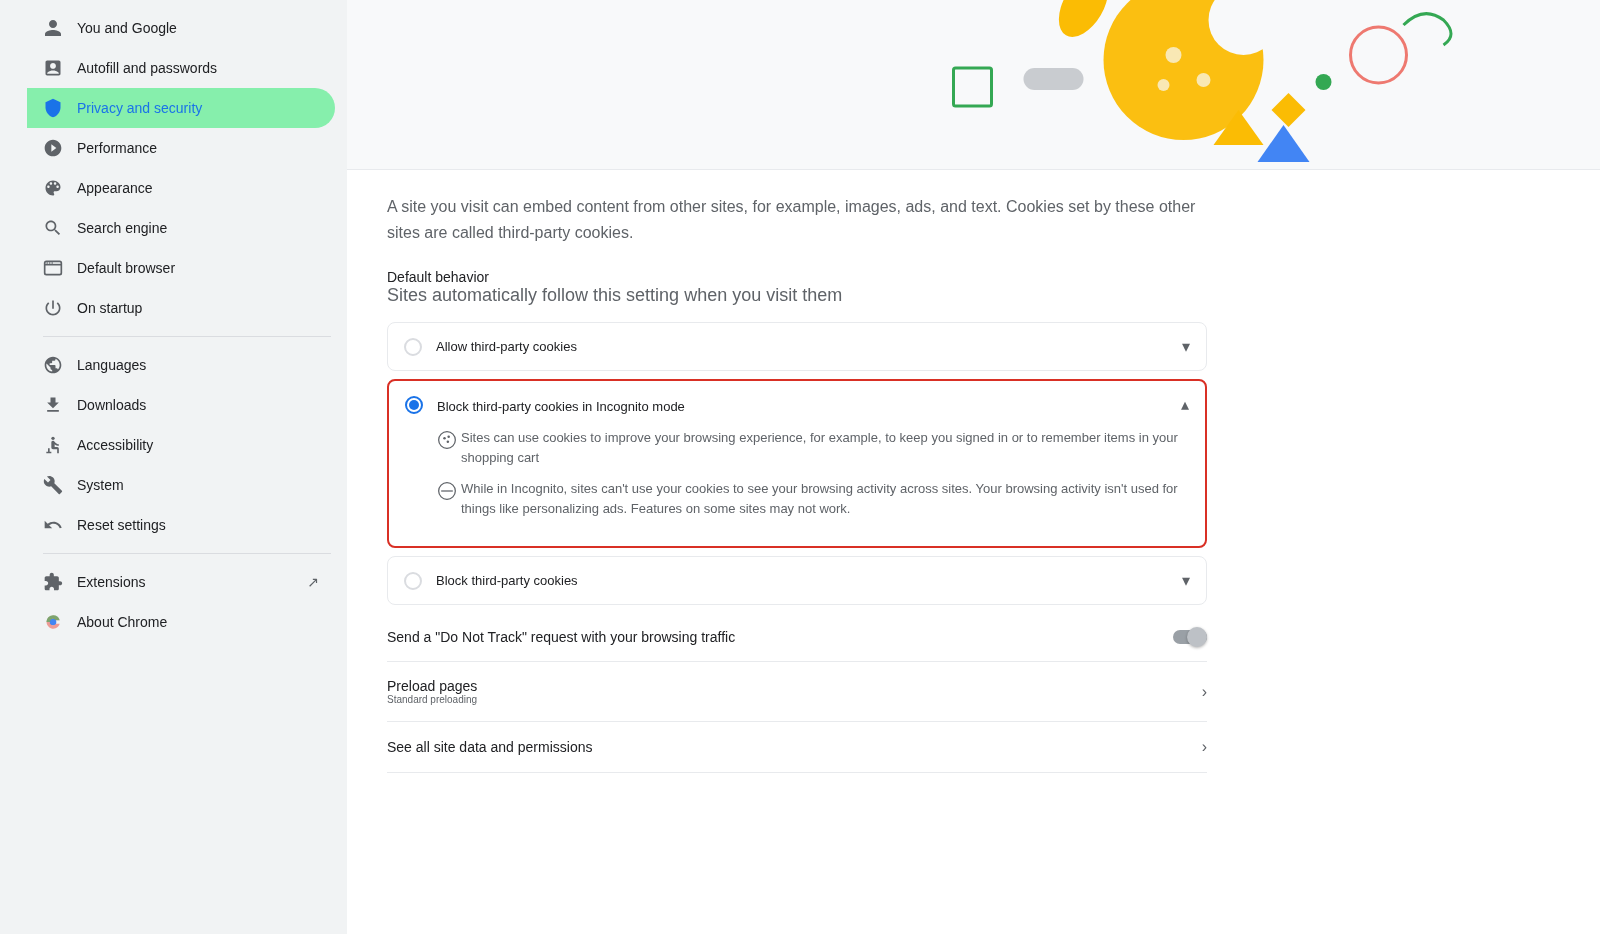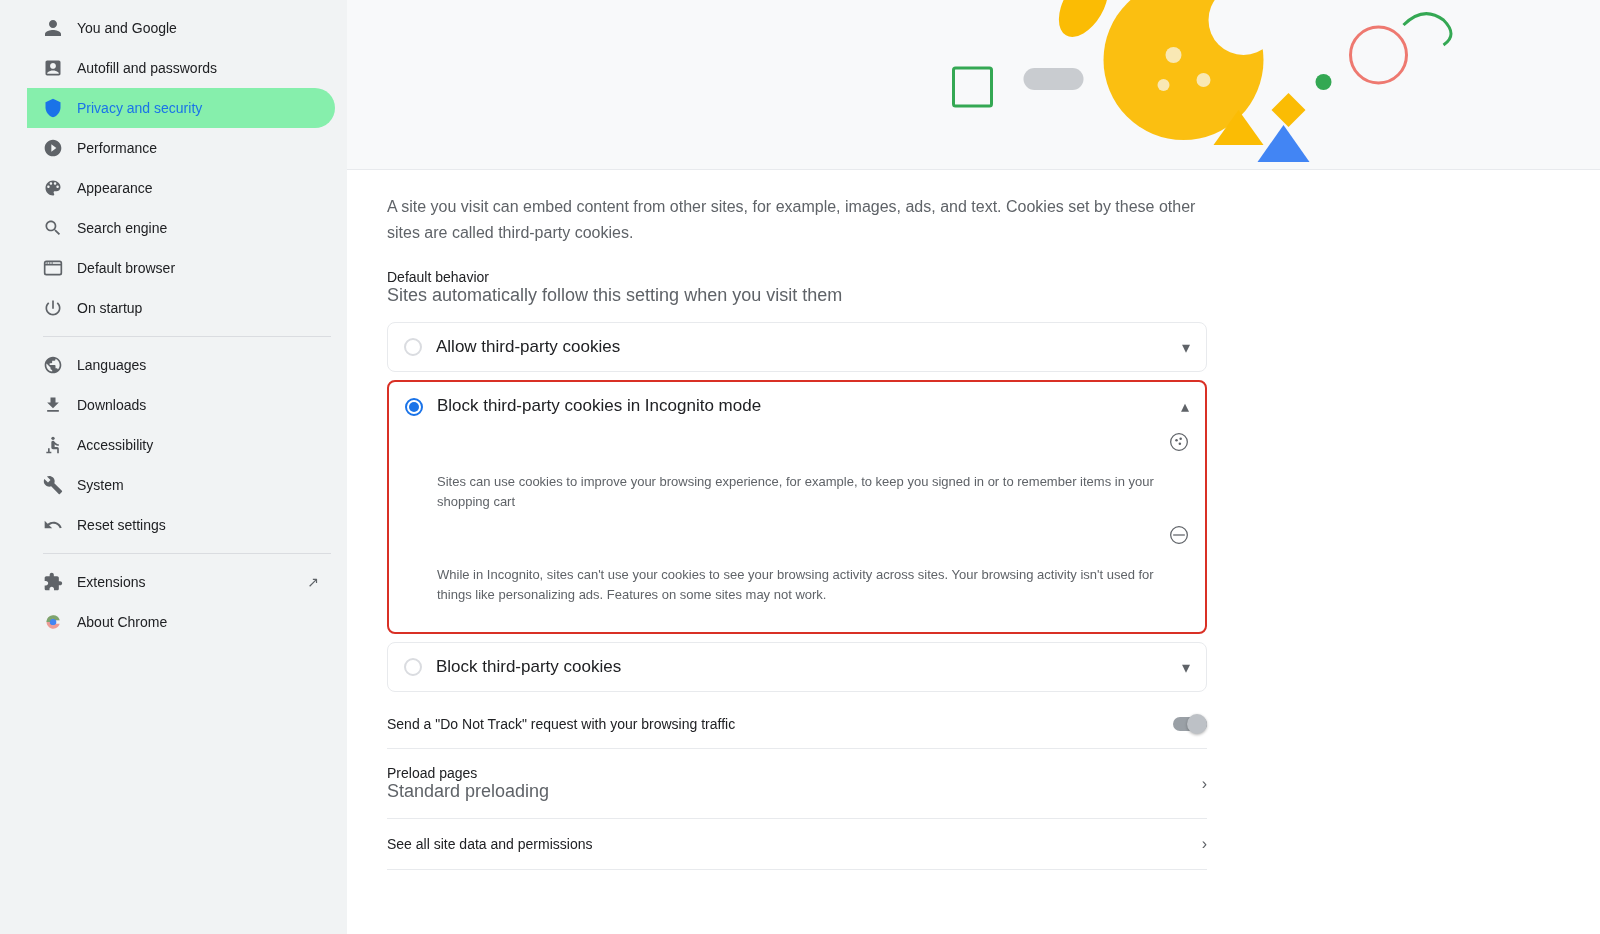--- a/index.html
+++ b/index.html
@@ -138,41 +138,40 @@
     .radio-option .radio-circle.selected::after {
       content: '';
       width: 10px;
       height: 10px;
       border-radius: 50%;
       background: #1a73e8;
     }
 
     .radio-label {
       flex: 1;
-      font-size: 17px;
+      font-size: 13px;
       color: #202124;
     }
 
     .chevron {
       color: #5f6368;
       font-size: 16px;
       margin-left: auto;
     }
 
     .expanded-details {
       padding: 0 16px 16px 48px;
       width: 100%;
     }
 
     .detail-item {
       display: flex;
-      align-items: flex-end;
-      gap: 20px;
+      align-items: flex-start;
+      gap: 4px;
       margin-bottom: 12px;
-      flex-direction: column;
     }
 
     .detail-icon {
       width: 20px;
       height: 20px;
       flex-shrink: 0;
       display: flex;
       align-items: center;
       justify-content: center;
       color: #5f6368;
@@ -196,21 +195,21 @@
     .setting-row-label {
       flex: 1;
     }
 
     .setting-row-title {
       font-size: 14px;
       color: #202124;
     }
 
     .setting-row-subtitle {
-      font-size: 18px;
+      font-size: 10px;
       color: #5f6368;
     }
 
     .toggle {
       width: 34px;
       height: 14px;
       background: #9aa0a6;
       border-radius: 7px;
       position: relative;
       cursor: pointer;

